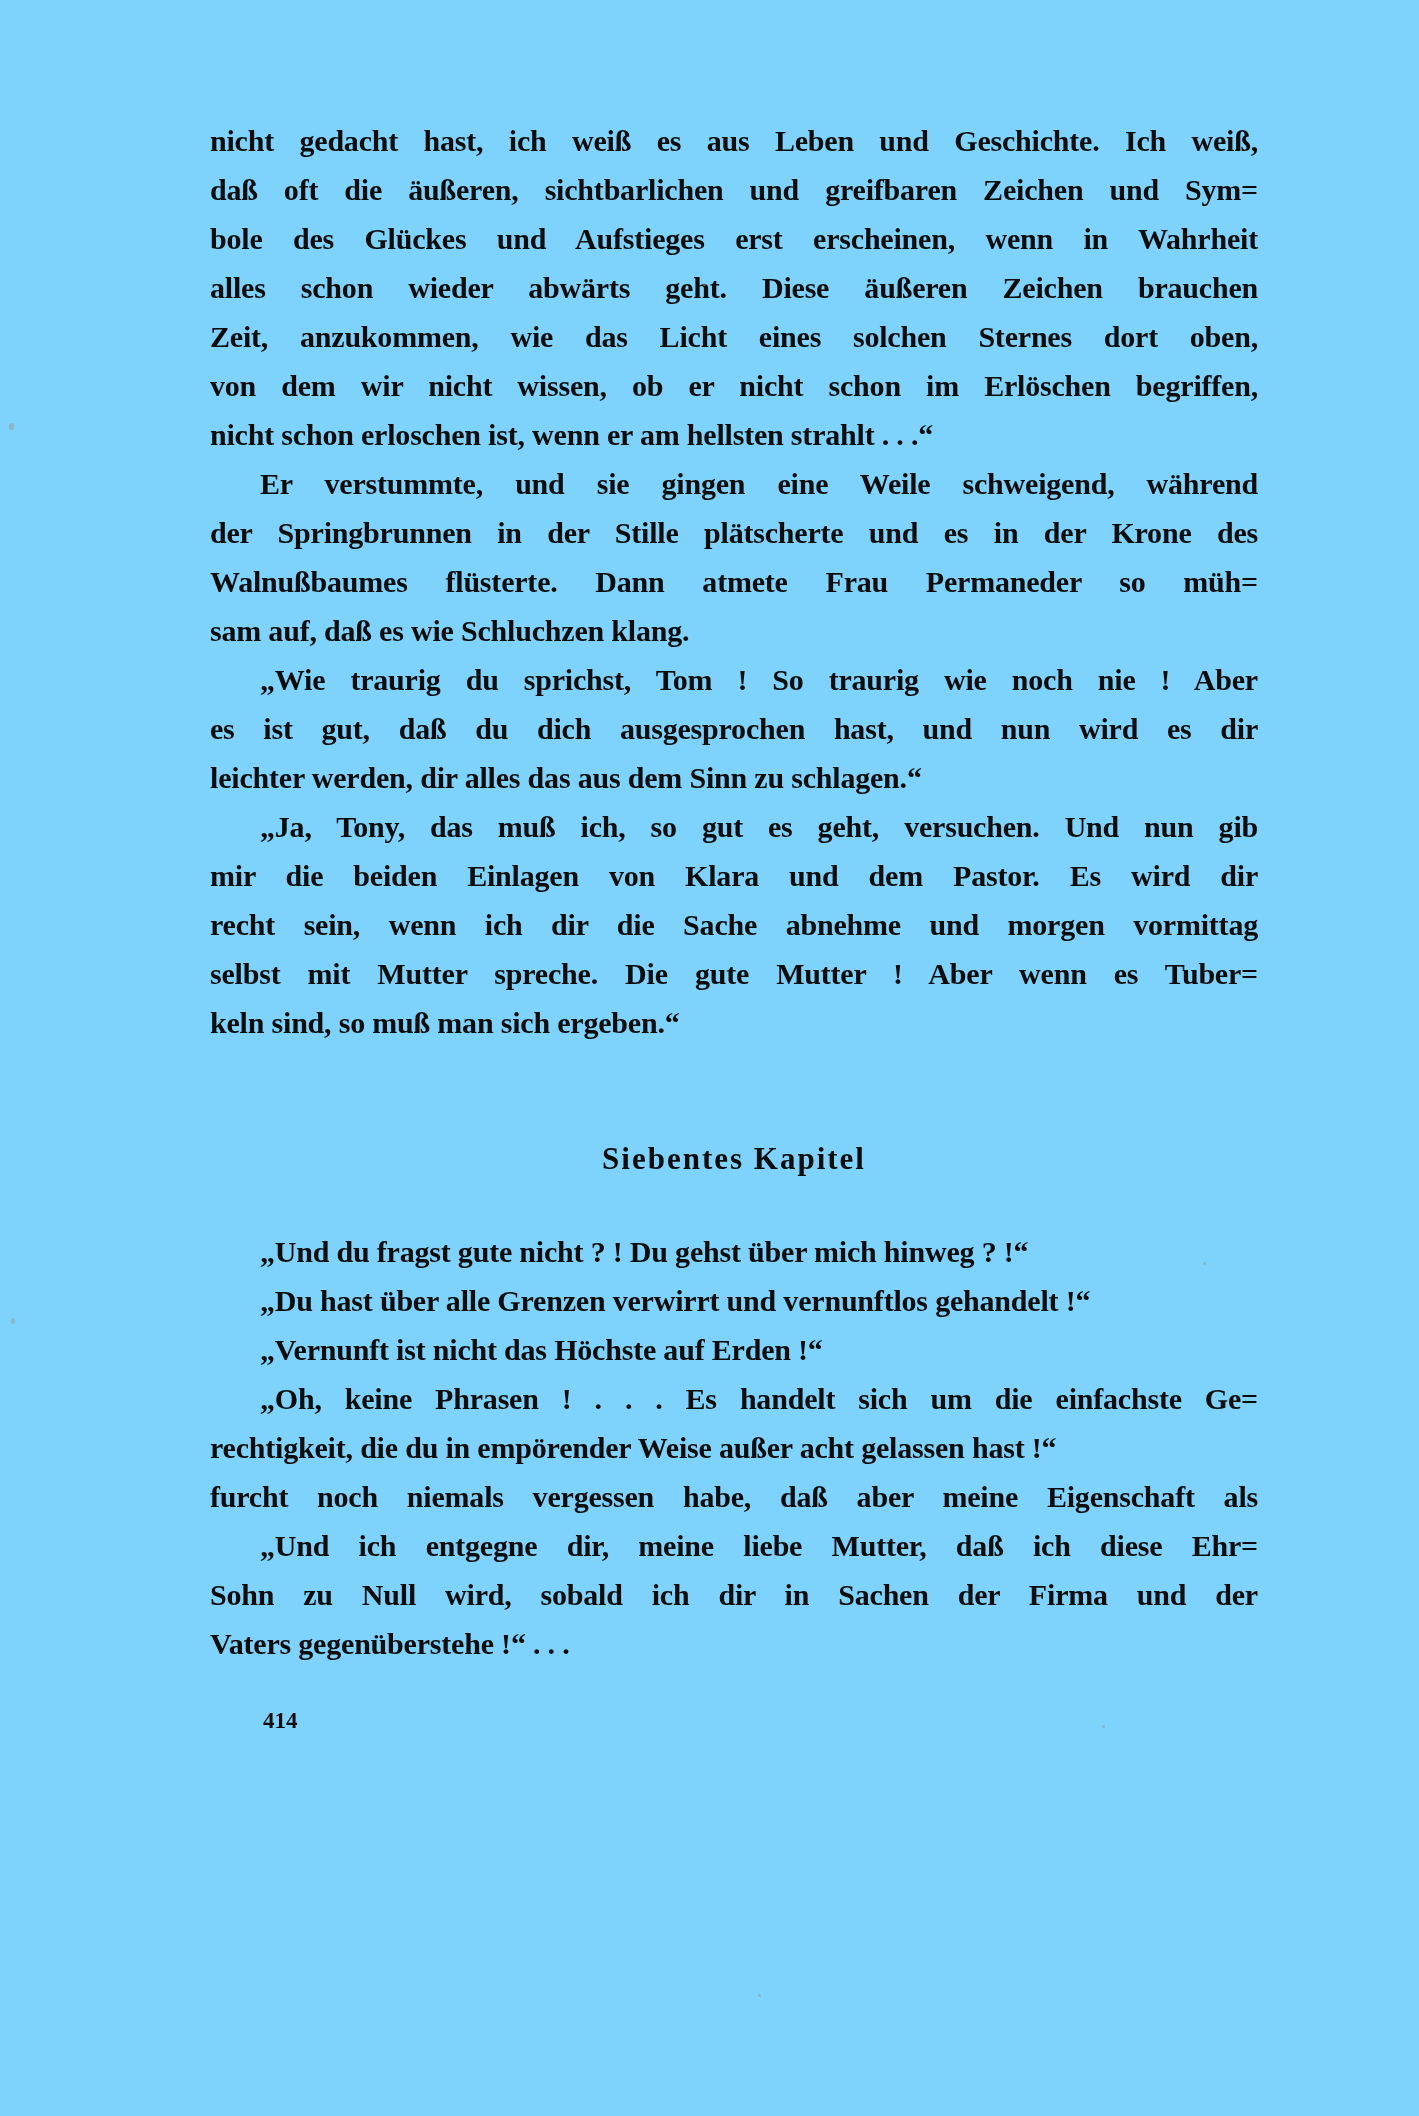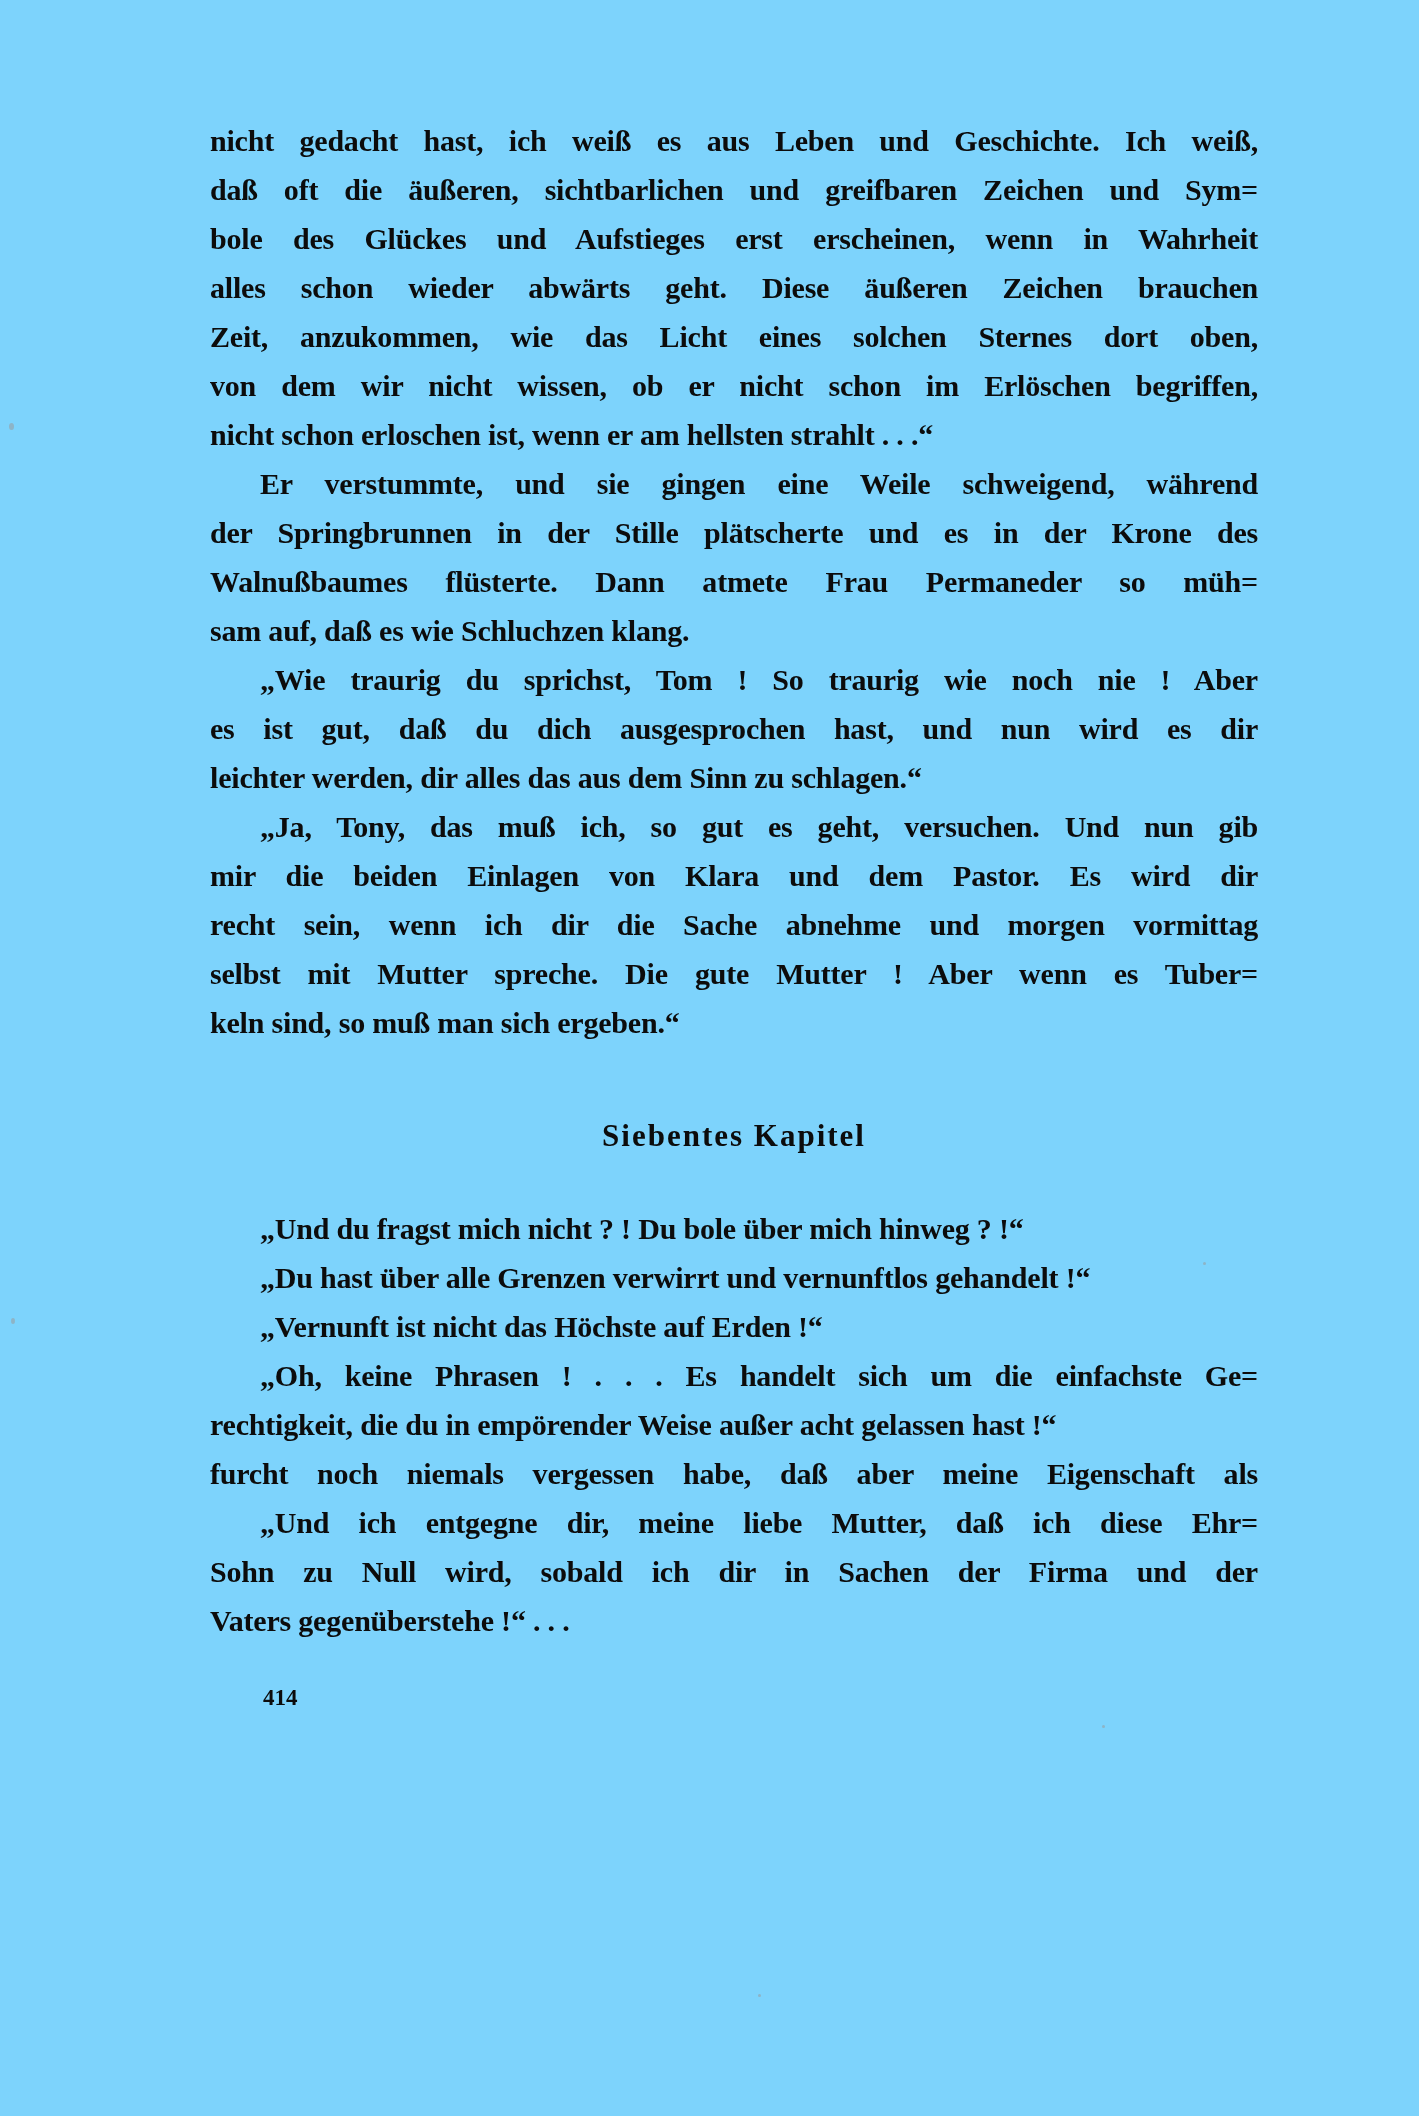--- a/index.html
+++ b/index.html
@@ -29,21 +29,21 @@
     white-space: normal;
   }
   .line.last { text-align-last: left; }
   .line.indent { padding-left: 50px; }
   .heading {
     font-size: 31px;
     line-height: 49px;
     text-align: center;
     text-align-last: center;
     letter-spacing: 2px;
-    margin-top: 64px;
+    margin-top: 87px;
     margin-bottom: 44px;
   }
   .page-number {
     font-size: 23px;
     line-height: 49px;
     margin-top: 28px;
     padding-left: 53px;
     text-align: left;
     text-align-last: left;
   }
@@ -88,21 +88,21 @@
       <div class="line indent">„Ja, Tony, das muß ich, so gut es geht, versuchen. Und nun gib</div>
       <div class="line">mir die beiden Einlagen von Klara und dem Pastor. Es wird dir</div>
       <div class="line">recht sein, wenn ich dir die Sache abnehme und morgen vormittag</div>
       <div class="line">selbst mit Mutter spreche. Die gute Mutter ! Aber wenn es Tuber=</div>
       <div class="line last">keln sind, so muß man sich ergeben.“</div>
     </div>
 
     <div class="heading">Siebentes Kapitel</div>
 
     <div class="para">
-      <div class="line indent last">„Und du fragst mich nicht ? ! Du bole über mich hinweg ? !“</div>
+      <div class="line indent last">„Und du fragst gute nicht ? ! Du gehst über mich hinweg ? !“</div>
     </div>
     <div class="para">
       <div class="line indent last">„Du hast über alle Grenzen verwirrt und vernunftlos gehandelt !“</div>
     </div>
     <div class="para">
       <div class="line indent last">„Vernunft ist nicht das Höchste auf Erden !“</div>
     </div>
 
     <div class="para">
       <div class="line indent">„Oh, keine Phrasen ! . . . Es handelt sich um die einfachste Ge=</div>

